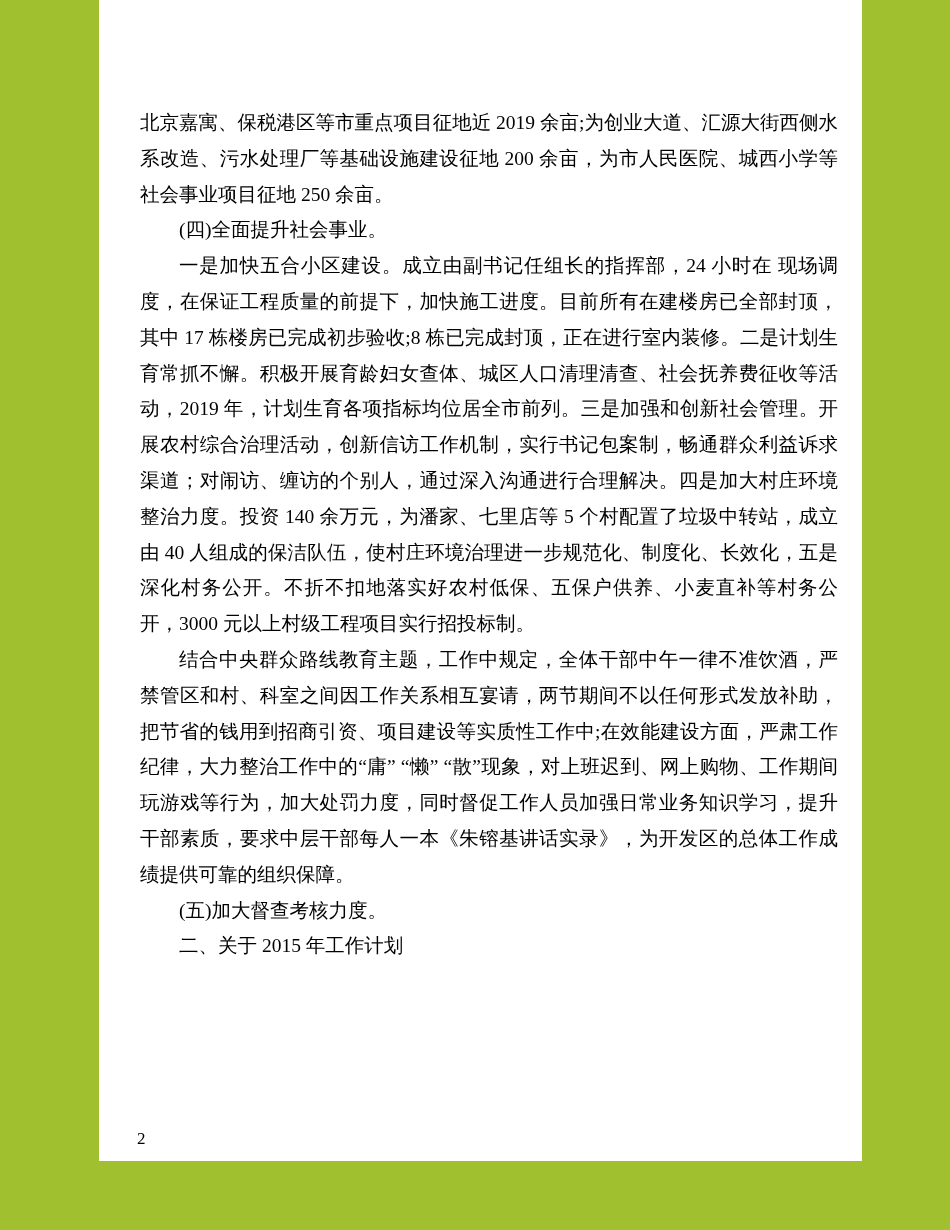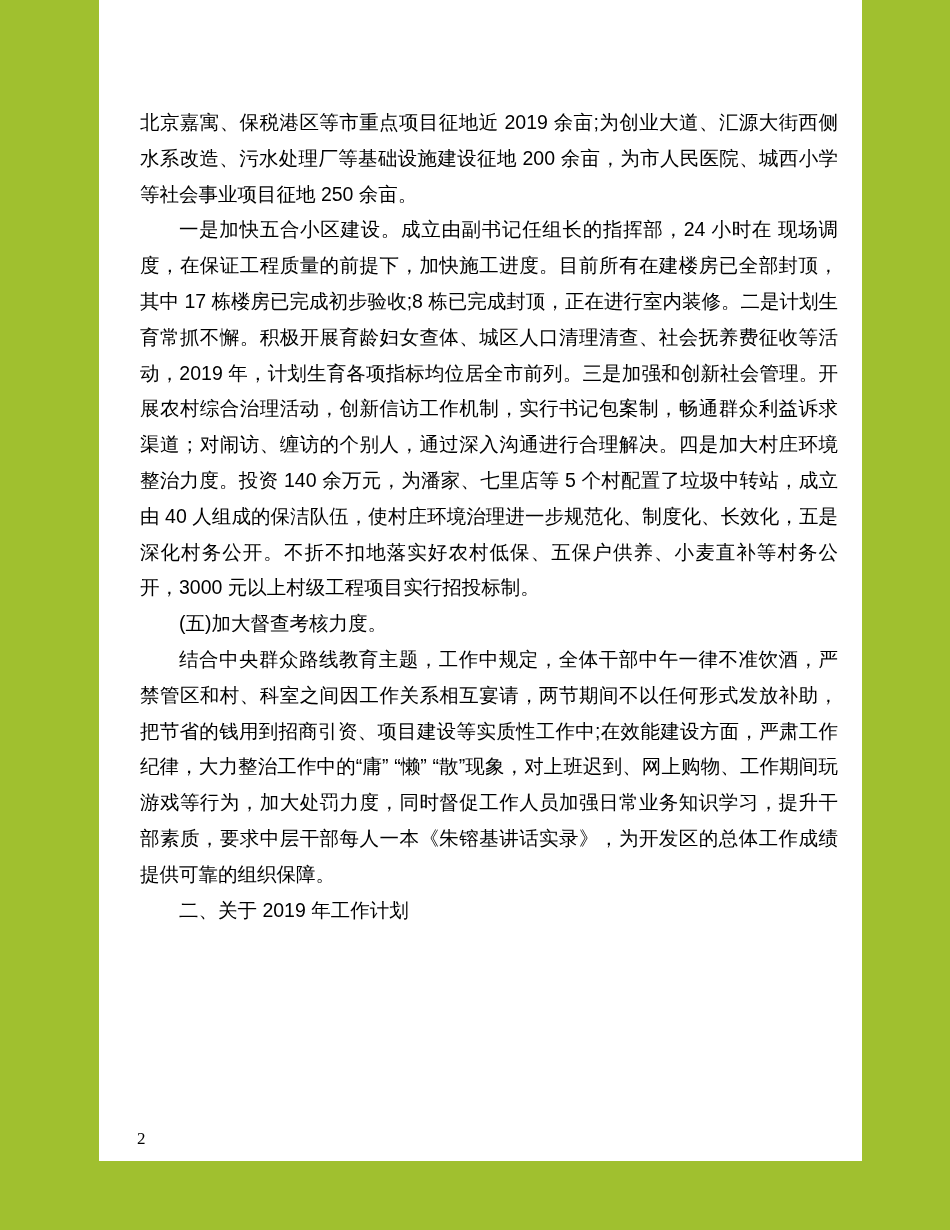--- a/index.html
+++ b/index.html
@@ -22,21 +22,21 @@
     width: 763px;
     height: 1161px;
     background: #ffffff;
   }
   .doc-body {
     position: absolute;
     left: 41px;
     top: 105px;
     width: 698px;
     color: #000000;
-    font-family: Liberation Sans, sans-serif;
+    font-family: Liberation Serif, serif;
     font-size: 19.5px;
     line-height: 35.8px;
     text-align: justify;
   }
   .para {
     margin: 0;
     padding: 0;
   }
   .para.indent {
     text-indent: 2em;
@@ -51,20 +51,21 @@
     line-height: 22px;
   }
 </style>
 </head>
 <body style="background: rgb(160, 192, 47);">
 
 <div class="viewer">
   <div class="page" style="background: rgb(255, 255, 255);">
     <div class="doc-body" style="color: rgb(0, 0, 0);">
         <p class="para">北京嘉寓、保税港区等市重点项目征地近 2019 余亩;为创业大道、汇源大街西侧水系改造、污水处理厂等基础设施建设征地 200 余亩，为市人民医院、城西小学等社会事业项目征地 250 余亩。</p>
+        <p class="para indent">(四)全面提升社会事业。</p>
         <p class="para indent">一是加快五合小区建设。成立由副书记任组长的指挥部，24 小时在 现场调度，在保证工程质量的前提下，加快施工进度。目前所有在建楼房已全部封顶，其中 17 栋楼房已完成初步验收;8 栋已完成封顶，正在进行室内装修。二是计划生育常抓不懈。积极开展育龄妇女查体、城区人口清理清查、社会抚养费征收等活动，2019 年，计划生育各项指标均位居全市前列。三是加强和创新社会管理。开展农村综合治理活动，创新信访工作机制，实行书记包案制，畅通群众利益诉求渠道；对闹访、缠访的个别人，通过深入沟通进行合理解决。四是加大村庄环境整治力度。投资 140 余万元，为潘家、七里店等 5 个村配置了垃圾中转站，成立由 40 人组成的保洁队伍，使村庄环境治理进一步规范化、制度化、长效化，五是深化村务公开。不折不扣地落实好农村低保、五保户供养、小麦直补等村务公开，3000 元以上村级工程项目实行招投标制。</p>
+        <p class="para indent">结合中央群众路线教育主题，工作中规定，全体干部中午一律不准饮酒，严禁管区和村、科室之间因工作关系相互宴请，两节期间不以任何形式发放补助，把节省的钱用到招商引资、项目建设等实质性工作中;在效能建设方面，严肃工作纪律，大力整治工作中的“庸” “懒” “散”现象，对上班迟到、网上购物、工作期间玩游戏等行为，加大处罚力度，同时督促工作人员加强日常业务知识学习，提升干部素质，要求中层干部每人一本《朱镕基讲话实录》，为开发区的总体工作成绩提供可靠的组织保障。</p>
         <p class="para indent">(五)加大督查考核力度。</p>
-        <p class="para indent">结合中央群众路线教育主题，工作中规定，全体干部中午一律不准饮酒，严禁管区和村、科室之间因工作关系相互宴请，两节期间不以任何形式发放补助，把节省的钱用到招商引资、项目建设等实质性工作中;在效能建设方面，严肃工作纪律，大力整治工作中的“庸” “懒” “散”现象，对上班迟到、网上购物、工作期间玩游戏等行为，加大处罚力度，同时督促工作人员加强日常业务知识学习，提升干部素质，要求中层干部每人一本《朱镕基讲话实录》，为开发区的总体工作成绩提供可靠的组织保障。</p>
-        <p class="para indent">二、关于 2019 年工作计划</p>
+        <p class="para indent">二、关于 2015 年工作计划</p>
       </div>
     <div class="page-number" style="color: rgb(0, 0, 0);">2</div>
   </div>
 </div>
 
 </body></html>

